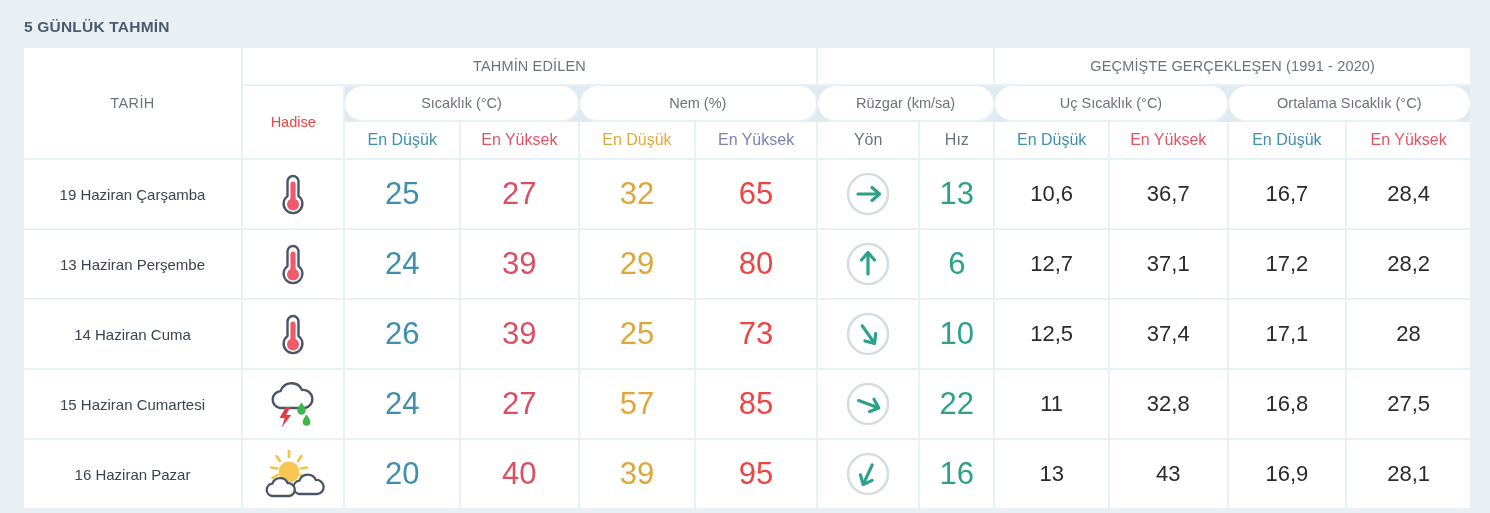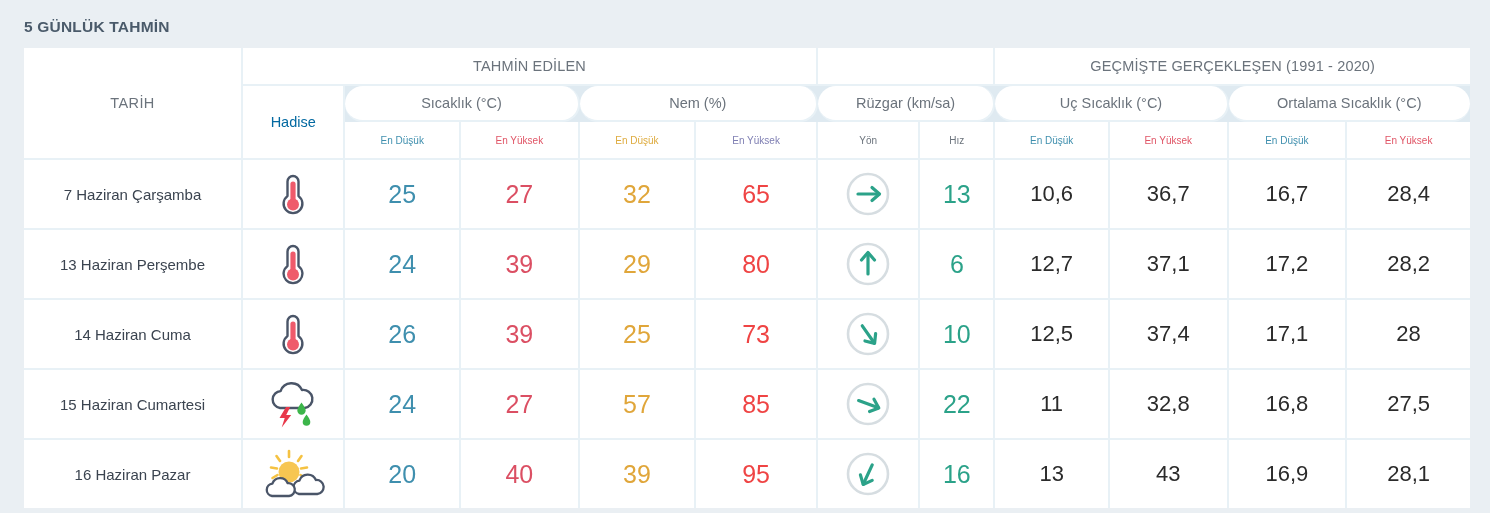--- a/index.html
+++ b/index.html
@@ -68,52 +68,52 @@
     letter-spacing: 0.15px;
   }
   .h-sub {
     height: 34px;
     font-size: 14.5px;
     color: #6b737c;
     border-radius: 18px;
   }
   .h-leaf {
     height: 36px;
-    font-size: 10px;
+    font-size: 16px;
   }
   .blank-cell {
     background: #ffffff;
   }
   .date-head {
     font-size: 14.5px;
     color: #6b737c;
     letter-spacing: 0.4px;
   }
   .hadise-head {
     font-size: 14.5px;
-    color: #0369a1;
+    color: #ef4444;
   }
 
   
   .c-low   { color: #3f8fae; }   
   .c-high  { color: #e05566; }   
   .c-hlow  { color: #deab3e; }   
   .c-hhigh { color: #7f7fb3; }   
   .c-dir   { color: #6b737c; }
 
   
   tbody td { height: 68px; }
   .cell-date {
     font-size: 15px;
     color: #3b4450;
     text-align: center;
     padding: 0 10px;
   }
   .num {
-    font-size: 25px;
+    font-size: 31px;
     font-weight: 300;
   }
   .n-low   { color: #3f8fae; }
   .n-high  { color: #db4f63; }
   .n-hlow  { color: #e0a63a; }
   .n-hhigh { color: #ef4444; }
   .n-wind  { color: #2ba289; }
   .n-hist  { color: #2b2b2b; font-size: 22px; }
 
   .icon-cell svg { display: block; margin: 0 auto; }
@@ -169,21 +169,21 @@
           <th class="h-leaf c-dir">Hız</th>
           <th class="h-leaf c-low">En Düşük</th>
           <th class="h-leaf c-high">En Yüksek</th>
           <th class="h-leaf c-low">En Düşük</th>
           <th class="h-leaf c-high">En Yüksek</th>
         </tr>
       </thead>
 
       <tbody id="forecast-body">
           <tr>
-            <td class="cell-date">7 Haziran Çarşamba</td>
+            <td class="cell-date">19 Haziran Çarşamba</td>
             <td class="icon-cell">
               <svg width="40" height="46" viewBox="0 0 40 46">
     <path d="M20 5 a5.5 5.5 0 0 1 5.5 5.5 v14.6 a9.4 9.4 0 1 1 -11 0 v-14.6 A5.5 5.5 0 0 1 20 5 z" fill="#ffffff" stroke="#4a5568" stroke-width="2.4" stroke-linejoin="round"></path>
     <circle cx="20" cy="33.5" r="6" fill="#ef5b6b"></circle>
     <rect x="17.4" y="10.5" width="5.2" height="20" rx="2.6" fill="#ef5b6b"></rect>
   </svg>
             </td>
             <td class="num n-low">25</td>
             <td class="num n-high">27</td>
             <td class="num n-hlow">32</td>

